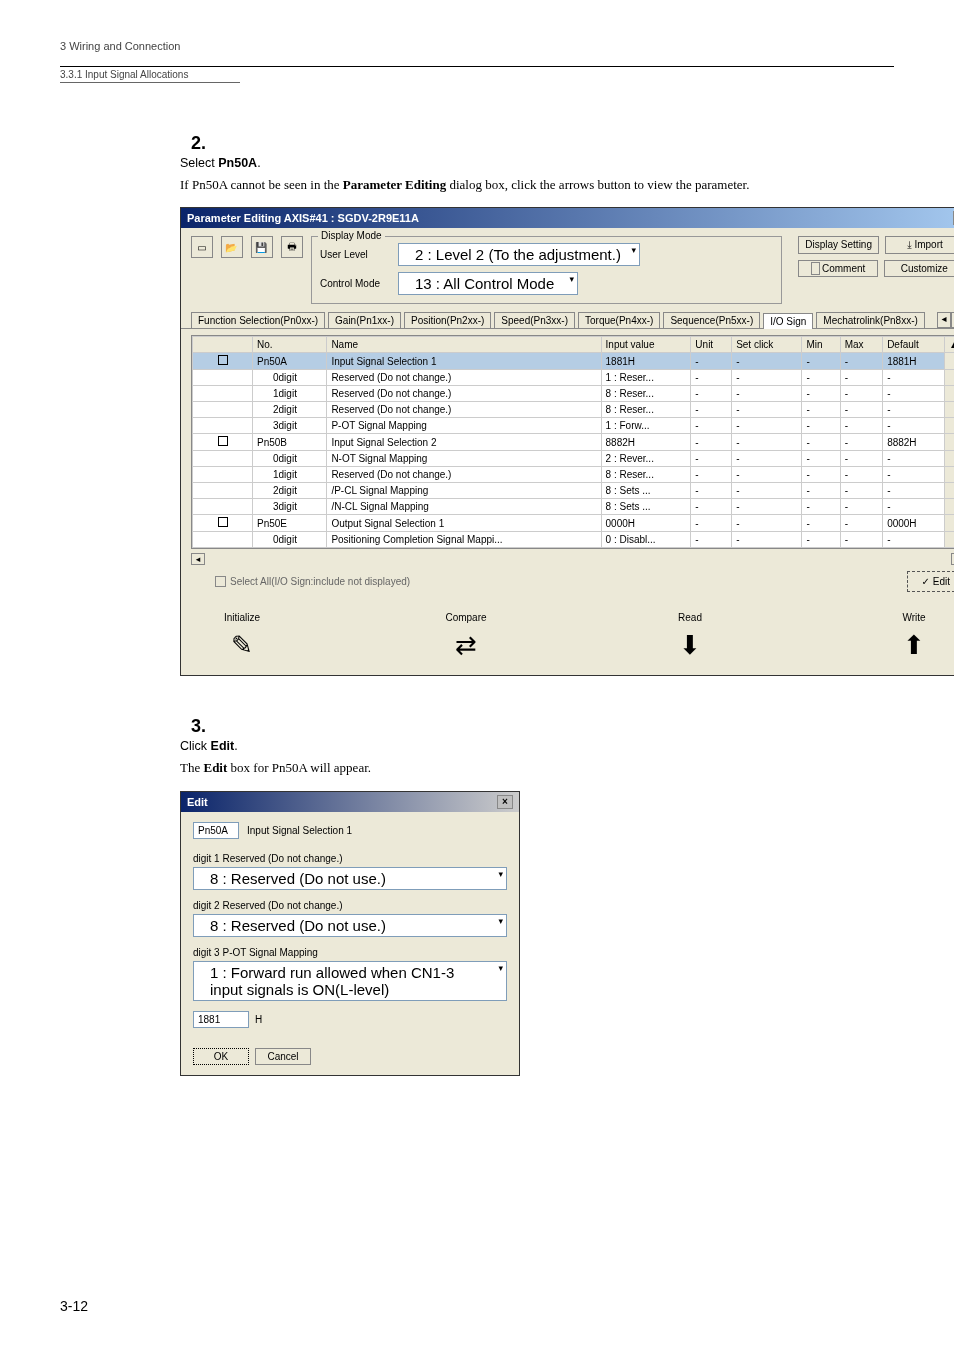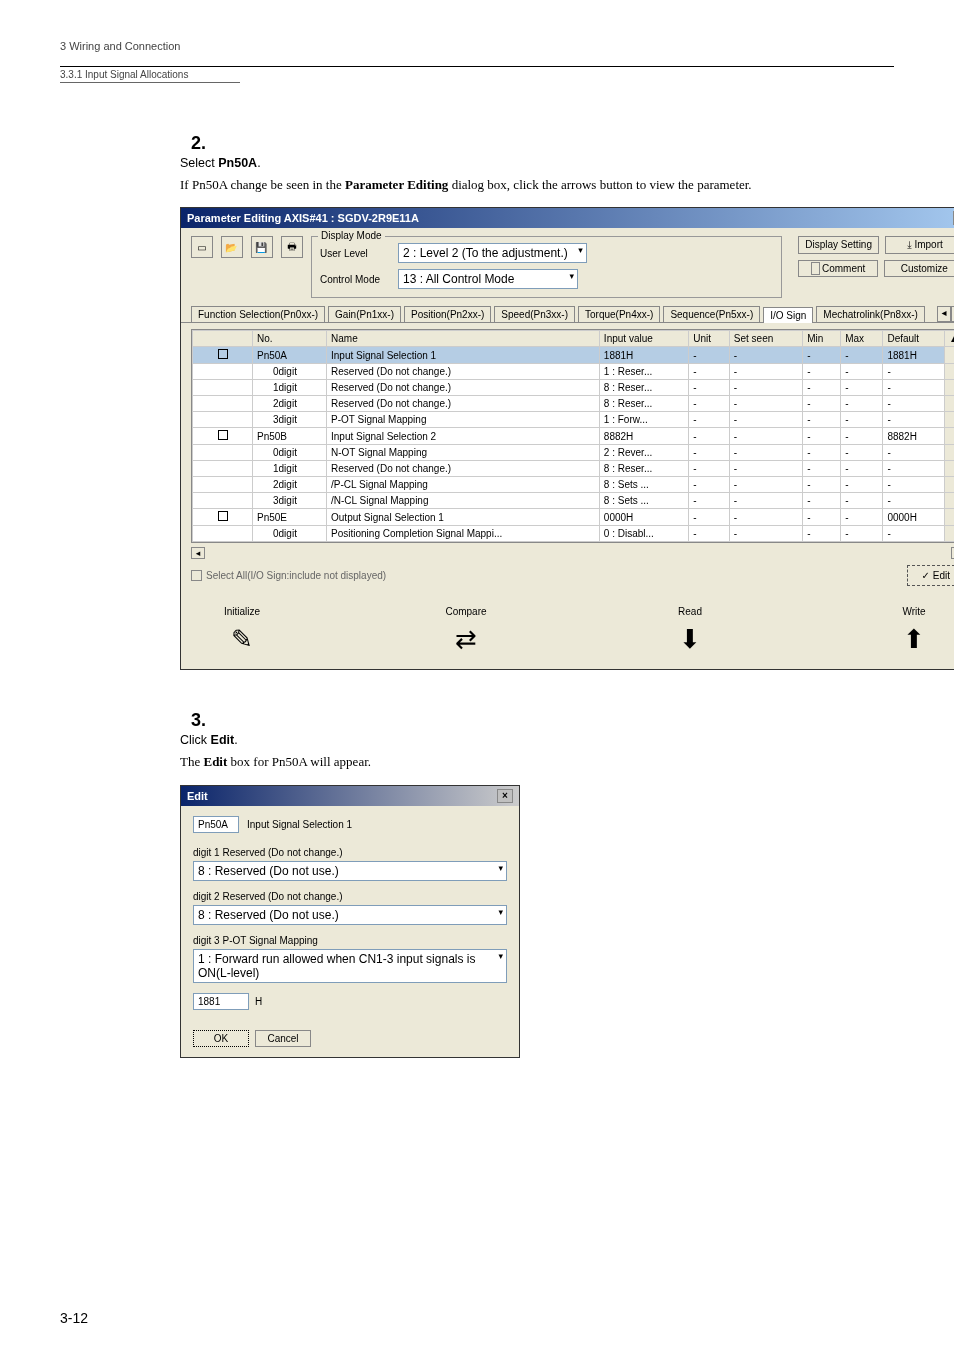--- a/index.html
+++ b/index.html
@@ -110,23 +110,23 @@
     top:-7px; left:6px;
     background:#ece9d8;
     padding:0 3px;
     font-size:10px;
   }
   .field-row { display:flex; align-items:center; gap:8px; }
   .field-row label { width:70px; }
   .dropdown {
     background:#fff;
     border:1px solid #7f9db9;
-    padding:2px 18px 2px 4px;
+    padding:2px 18px 2px 16px;
     position:relative;
-    font-size:12px;
+    font-size:15px;
     min-width:180px;
   }
   .dropdown::after {
     content:"▾";
     position:absolute;
     right:3px; top:1px;
     font-size:9px;
   }
   .side-btns { display:flex; flex-direction:column; gap:6px; margin-left:8px; }
   .flat-btn {
@@ -168,21 +168,21 @@
   .check-col { width:14px; text-align:center; }
   .hl-row td { background:#b5cde4; }
   .grid-scroll { display:flex; justify-content:space-between; padding:0 10px 2px 10px; }
   .scroll-left, .scroll-right { border:1px solid #888; width:14px; text-align:center; background:#ece9d8; font-size:9px; }
   .bottom-section {
     padding:4px 10px 10px 10px;
     display:flex;
     align-items:center;
     gap:8px;
   }
-  .bottom-checkbox { display:flex; align-items:flex-start; gap:4px; font-size:10px; color:#666; }
+  .bottom-checkbox { display:flex; align-items:flex-start; gap:4px; font-size:10px; color:#666;margin-left:24px; }
   .edit-btn {
     margin-left:auto;
     border:1px dashed #555;
     padding:4px 14px;
     font-size:10px;
     background:#ece9d8;
   }
   .footer-btns {
     display:flex;
     justify-content:space-between;
@@ -211,21 +211,21 @@
   .d2-field label { display:block; margin-bottom:3px; }
   .d2-field .dropdown { min-width:300px; display:block; }
   .d2-bottom { display:flex; align-items:center; gap:6px; margin-top:8px; }
   .d2-btns { margin-left:auto; display:flex; gap:6px; margin-top:20px; }
   .d2-btns .flat-btn { min-width:56px; }
   .d2-ok { border:1px dotted #000; }
 
   .page-num {
     position:absolute;
     left:60px;
-    bottom:24px;
+    bottom:36px;
     font-size:14px;
   }
 </style>
 </head>
 <body>
 
 <div class="header-section">
   <div class="chapter">3  Wiring and Connection</div>
 </div>
 <hr class="header-rule">
@@ -234,21 +234,21 @@
 
 <div class="content">
 
   <div class="step">
     <span class="step-num">2.</span>
     <span class="step-body">
       <span class="step-title">
         <span>Select </span><span class="bold">Pn50A</span><span>.</span>
       </span>
       <div class="step-desc">
-        <span>If Pn50A change be seen in the </span><span class="bold">Parameter Editing</span><span> dialog box, click the arrows button to view the parameter.</span>
+        <span>If Pn50A cannot be seen in the </span><span class="bold">Parameter Editing</span><span> dialog box, click the arrows button to view the parameter.</span>
       </div>
     </span>
   </div>
 
   <div class="dialog1">
     <div class="titlebar">
       <span>Parameter Editing AXIS#41 : SGDV-2R9E11A</span>
       <span class="close-x">×</span>
     </div>
     <div class="toolbar-row">
@@ -299,21 +299,21 @@
 
     <div class="grid">
       <table>
         <thead>
             <tr id="grid-head">
               <th class="check-col"></th>
               <th>No.</th>
               <th>Name</th>
               <th>Input value</th>
               <th>Unit</th>
-              <th>Set seen</th>
+              <th>Set click</th>
               <th>Min</th>
               <th>Max</th>
               <th>Default</th>
               <th style="width: 14px;">▲</th>
             </tr>
           </thead>
         <tbody id="grid-body">
             <tr class="hl-row">
               <td class="check-col"><span style="border: 1px solid rgb(0, 0, 0); width: 10px; height: 10px; display: inline-block;"></span></td>
               <td>Pn50A</td>

